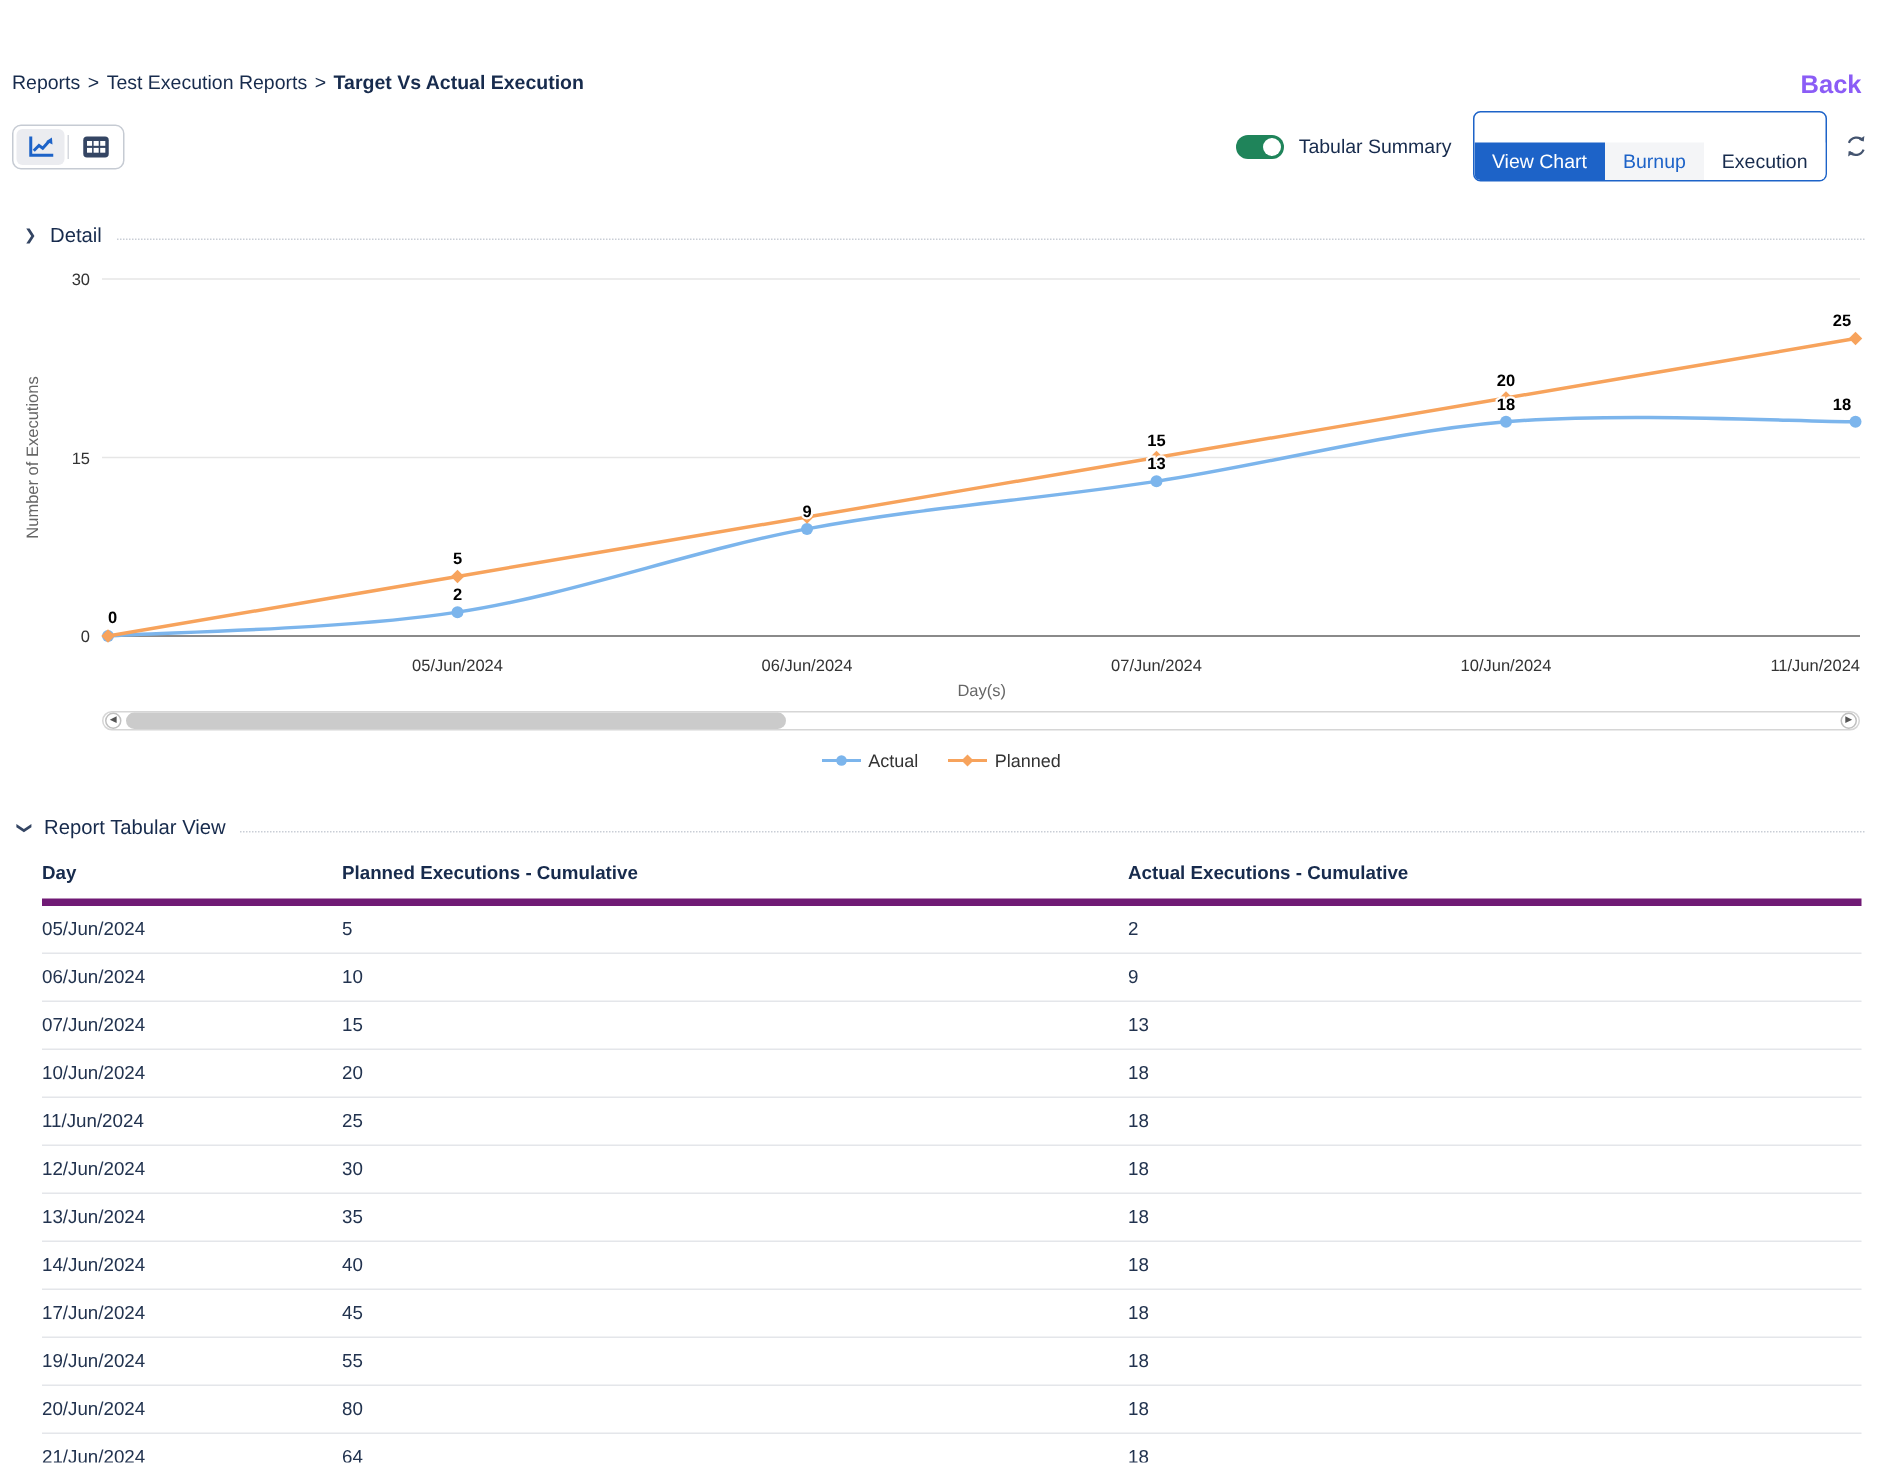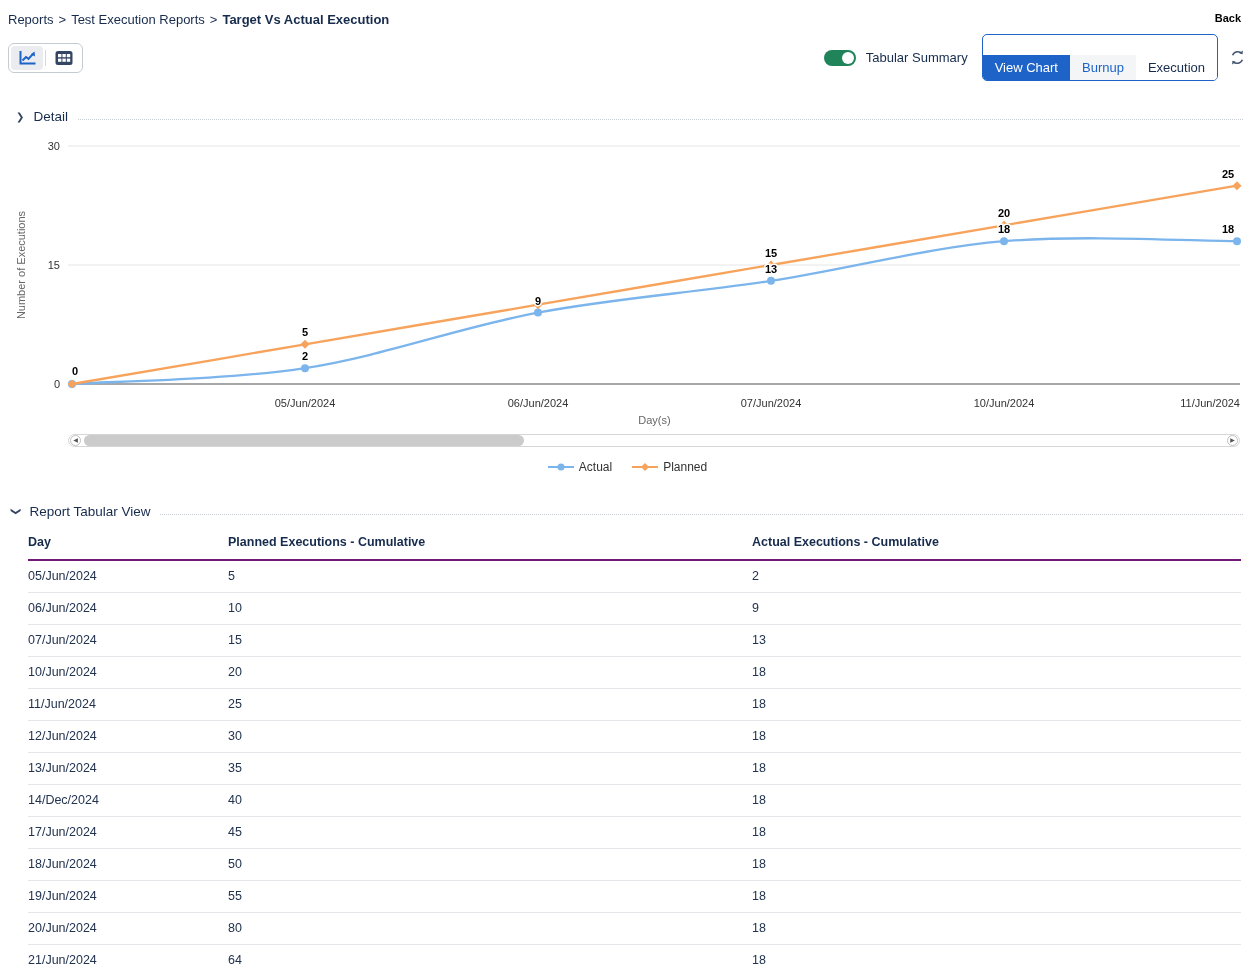--- a/index.html
+++ b/index.html
@@ -1,22 +1,22 @@
 <!DOCTYPE html>
 <html><head>
 <meta charset="utf-8">
 <style>
   html,body{margin:0;padding:0;background:#fff;}
   body{width:1255px;height:975px;overflow:hidden;font-family:"Liberation Sans",sans-serif;color:#172B4D;}
-  .topbar{display:flex;justify-content:space-between;align-items:flex-start;padding:12px 14px 0 8px;}
+  .topbar{display:flex;justify-content:space-between;align-items:flex-start;padding:12px 14px 0 8px;margin-top:35px;}
   .breadcrumb{font-size:13px;color:#172B4D;}
   .breadcrumb .crumb{cursor:pointer;}
   .breadcrumb .crumb.current{font-weight:bold;}
   .breadcrumb .sep{margin:0 5px;}
-  .back-link{font-size:11px;font-weight:bold;color:#000000;text-decoration:none;cursor:pointer;}
+  .back-link{font-size:17px;font-weight:bold;color:#8b5cf6;text-decoration:none;cursor:pointer;}
 
   .toolbar{display:flex;justify-content:space-between;align-items:center;padding:7px 10px 0 8px;}
   .view-icons{display:flex;align-items:center;border:1px solid #C6CBD3;border-radius:6px;padding:2px;background:#fff;}
   .icon-btn{display:flex;align-items:center;justify-content:center;width:32px;height:24px;border:none;background:transparent;border-radius:4px;cursor:pointer;}
   .icon-btn.active{background:#EBECF0;}
   .vdiv{width:1px;height:16px;background:#D5D8DE;margin:0 2px;}
   .toolbar-right{display:flex;align-items:center;gap:10px;}
   .toggle{position:relative;width:32px;height:16px;border-radius:9px;display:inline-block;cursor:pointer;background:#97A0AF;}
   .toggle.on{background:#1F845A;}
   .toggle .knob{position:absolute;top:2px;left:2px;width:12px;height:12px;border-radius:50%;background:#fff;}
@@ -40,21 +40,21 @@
   .hscroll{position:relative;margin:4px 0 0 68px;width:1172px;height:13px;border:1px solid #D6D6D6;border-radius:7px;background:#fff;box-sizing:border-box;}
   .hthumb{position:absolute;left:15px;top:0px;width:440px;height:11px;background:#CBCBCB;border-radius:6px;cursor:pointer;}
   .harrow{position:absolute;top:0px;width:11px;height:11px;border-radius:50%;border:1px solid #C0C0C0;background:#fff;color:#555;font-size:6px;line-height:9px;text-align:center;cursor:pointer;box-sizing:border-box;}
   .harrow.left{left:1px;}
   .harrow.right{right:1px;}
 
   .legend{display:flex;justify-content:center;align-items:center;gap:20px;margin-top:13px;}
   .legend-item{display:flex;align-items:center;gap:5px;font-size:12px;color:#333;cursor:pointer;}
 
   table.report{border-collapse:collapse;margin:10px 14px 0 28px;width:1213px;font-size:12.5px;color:#22334F;table-layout:fixed;}
-  table.report th{text-align:left;font-weight:bold;color:#172B4D;padding:6px 0 10px;border-bottom:2px solid #701a75;}
+  table.report th{text-align:left;font-weight:bold;color:#172B4D;padding:6px 0 10px;border-bottom:5px solid #701a75;}
   table.report td{padding:8px 0;border-bottom:1px solid #E4E6EA;line-height:15px;}
 </style>
 </head>
 <body>
 
 <div class="topbar">
   <nav class="breadcrumb" id="breadcrumb"><span class="crumb">Reports</span><span class="sep">&gt;</span><span class="crumb">Test Execution Reports</span><span class="sep">&gt;</span><span class="crumb current">Target Vs Actual Execution</span></nav>
   <a class="back-link">Back</a>
 </div>
 
@@ -219,35 +219,30 @@
         <td>12/Jun/2024</td>
         <td>30</td>
         <td>18</td>
       </tr>
       <tr>
         <td>13/Jun/2024</td>
         <td>35</td>
         <td>18</td>
       </tr>
       <tr>
-        <td>14/Dec/2024</td>
+        <td>14/Jun/2024</td>
         <td>40</td>
         <td>18</td>
       </tr>
       <tr>
         <td>17/Jun/2024</td>
         <td>45</td>
         <td>18</td>
       </tr>
       <tr>
-        <td>18/Jun/2024</td>
-        <td>50</td>
-        <td>18</td>
-      </tr>
-      <tr>
         <td>19/Jun/2024</td>
         <td>55</td>
         <td>18</td>
       </tr>
       <tr>
         <td>20/Jun/2024</td>
         <td>80</td>
         <td>18</td>
       </tr>
       <tr>

